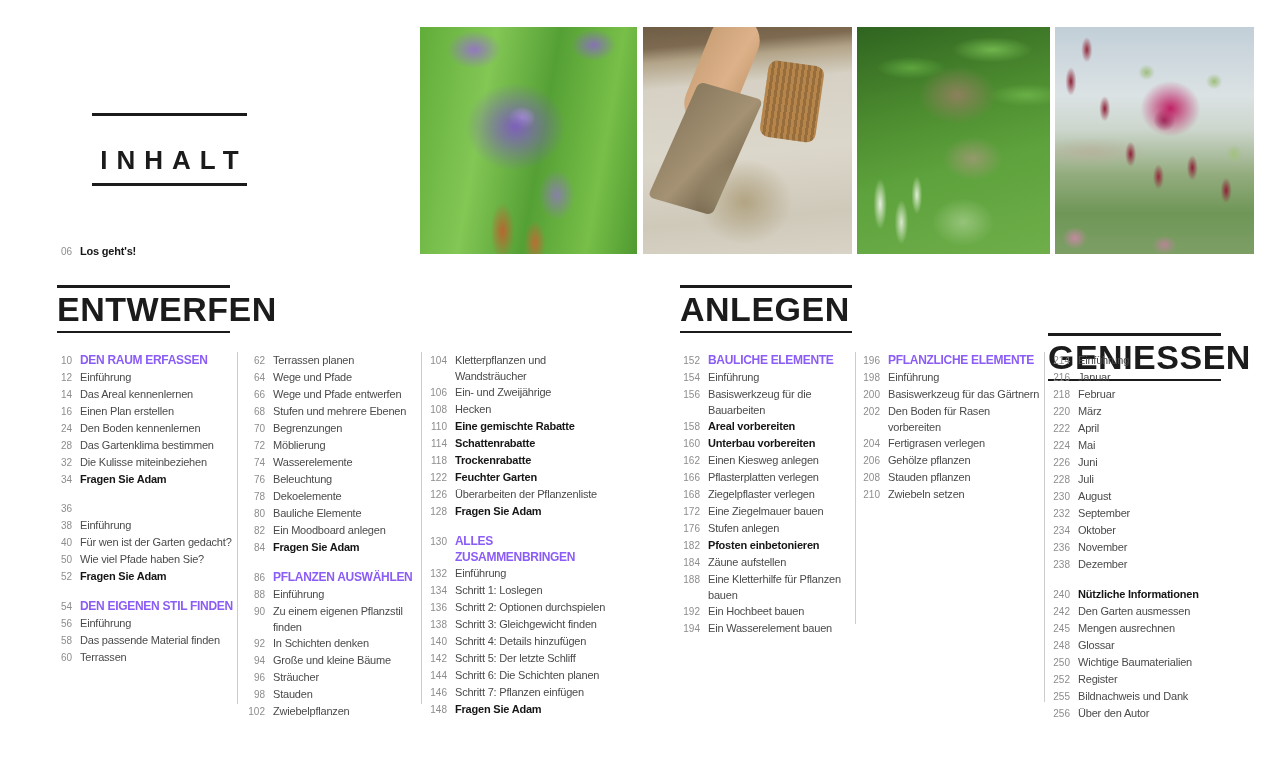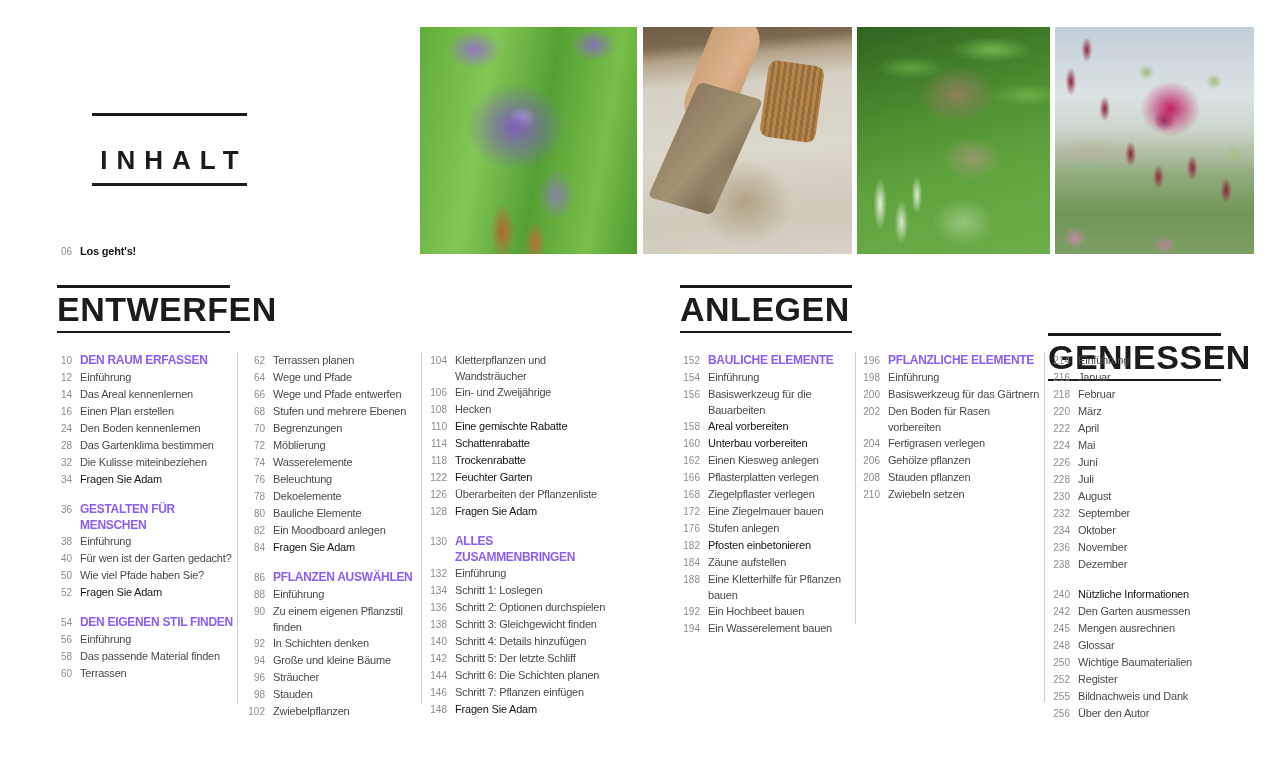--- a/index.html
+++ b/index.html
@@ -87,21 +87,21 @@
   .c-s0c0{left:50px;width:184px;}
   .c-s0c1{left:243px;width:176px;}
   .c-s0c2{left:425px;width:182px;}
   .c-s1c0{left:678px;width:174px;}
   .c-s1c1{left:858px;width:184px;}
   .c-s2c0{left:1048px;width:172px;}
   .toc-group{margin-bottom:13px;}
   .toc-row{display:flex;align-items:baseline;}
   .pg{flex:none;width:22px;text-align:right;font-size:10px;line-height:16px;color:#8d8d8d;}
   .lb{margin-left:8px;font-size:11px;line-height:16px;letter-spacing:-.2px;color:#4a4a4a;}
-  .toc-row.bold .lb{font-weight:400;color:#161616;}
+  .toc-row.bold .lb{font-weight:700;color:#161616;}
   .toc-row.header .lb{font-weight:800;font-size:12px;letter-spacing:-.3px;color:#8b5cf6;}
   .intro-row{position:absolute;left:50px;top:243px;width:220px;}
   .intro-row .lb{font-weight:700;font-size:11px;color:#161616;}
 
   
   .divider{position:absolute;width:1px;background:#cccccc;}
   .d1{left:237px;top:352px;height:352px;}
   .d2{left:421px;top:352px;height:352px;}
   .d3{left:855px;top:352px;height:272px;}
   .d4{left:1044px;top:352px;height:350px;}
@@ -163,21 +163,20 @@
         <span class="lb">Die Kulisse miteinbeziehen</span>
       </div>
       <div class="toc-row bold">
         <span class="pg">34</span>
         <span class="lb">Fragen Sie Adam</span>
       </div>
     </div>
     <div class="toc-group">
       <div class="toc-row header">
         <span class="pg">36</span>
-        <span class="lb">GESTALTEN FÜR MENSCHEN</span>
       </div>
       <div class="toc-row">
         <span class="pg">38</span>
         <span class="lb">Einführung</span>
       </div>
       <div class="toc-row">
         <span class="pg">40</span>
         <span class="lb">Für wen ist der Garten gedacht?</span>
       </div>
       <div class="toc-row">

